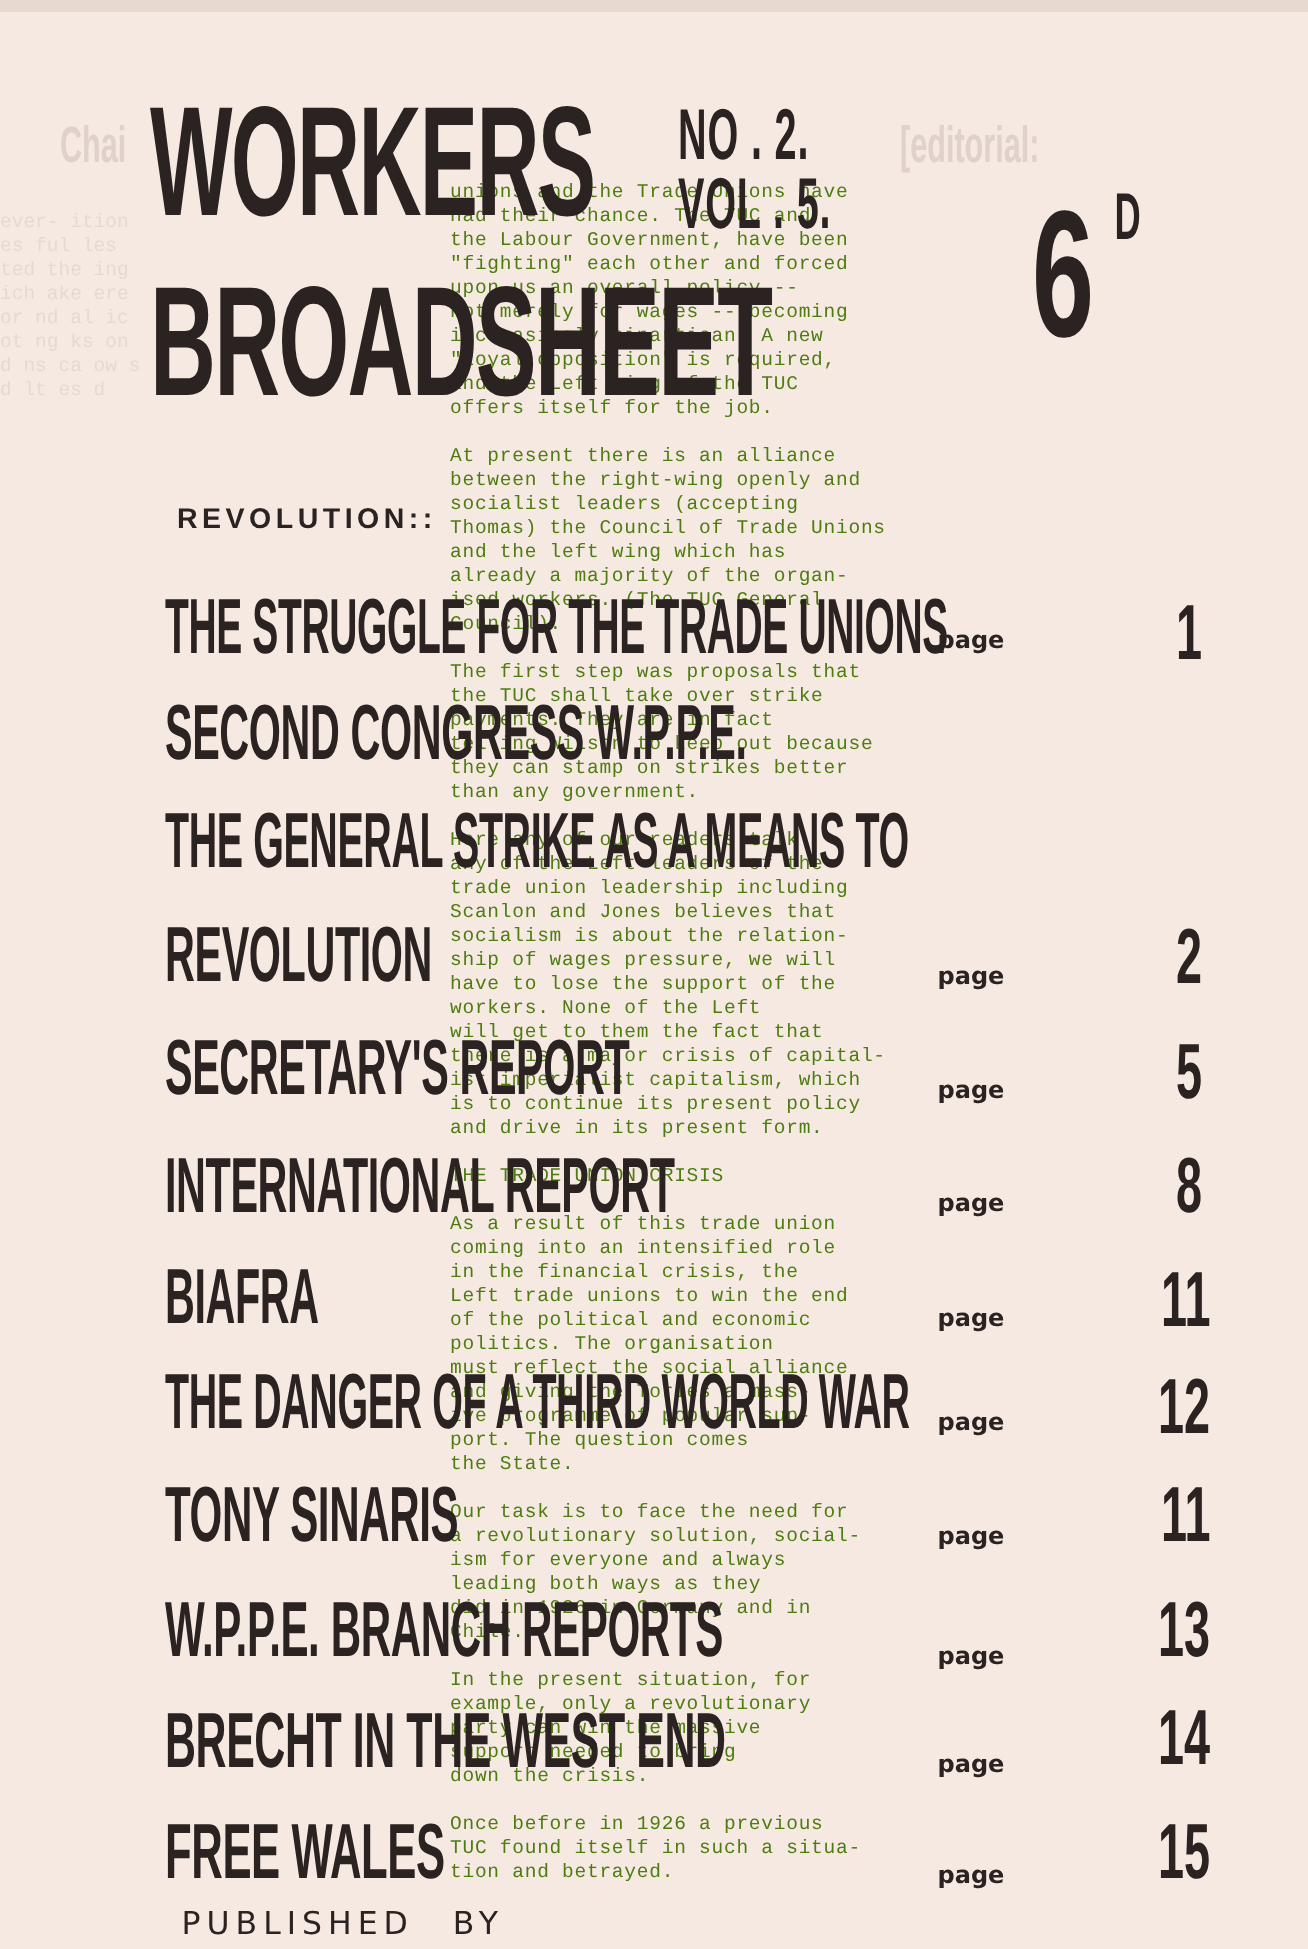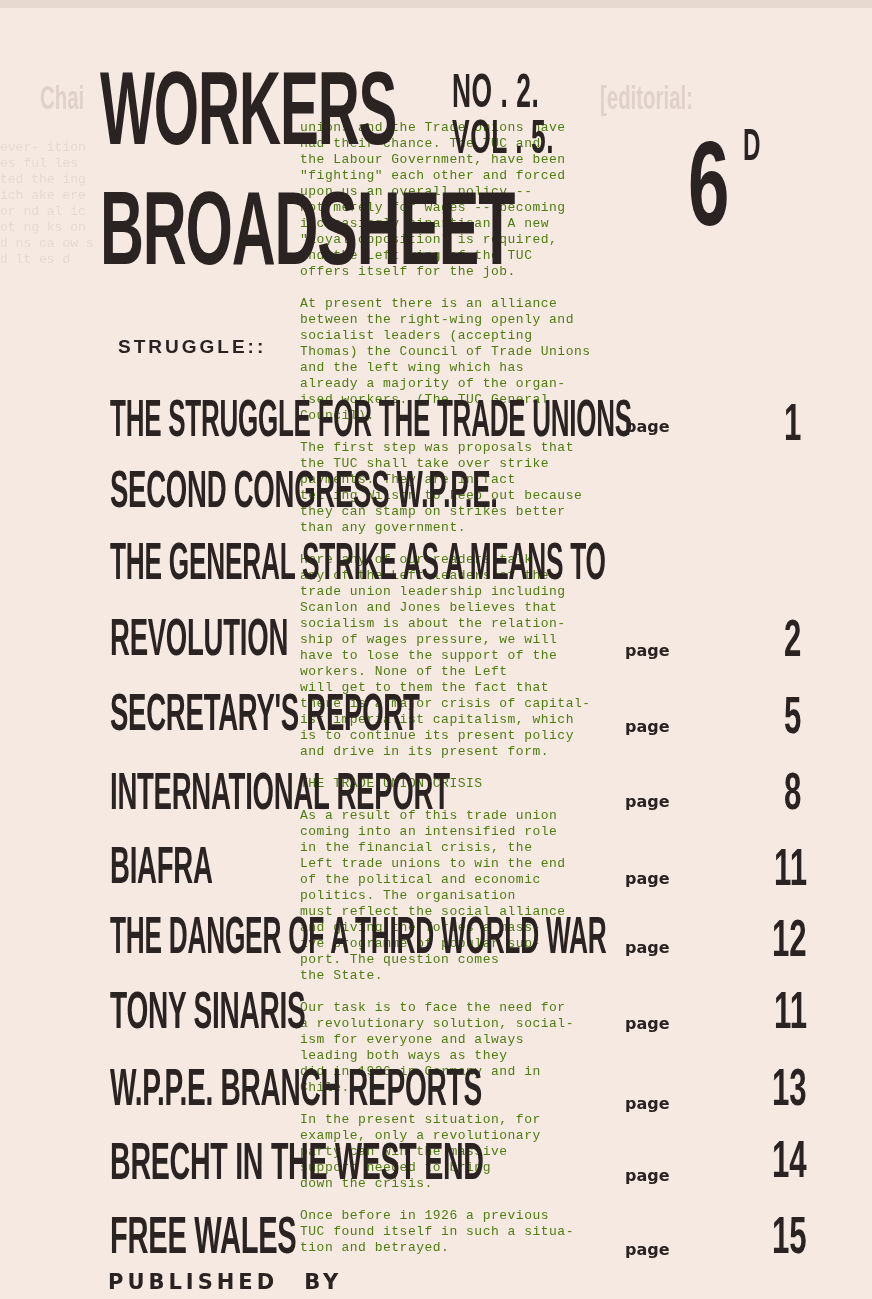--- a/index.html
+++ b/index.html
@@ -31,21 +31,21 @@
   .mast-workers { position:absolute; left:100px; top:58px; font-size:104px; line-height:100px; transform:scaleX(0.56); letter-spacing:-2px; }
   .mast-broadsheet { position:absolute; left:100px; top:178px; font-size:104px; line-height:100px; transform:scaleX(0.585); letter-spacing:-2px; }
   .issue { position:absolute; left:452px; top:68px; font-size:48px; line-height:46px; transform:scaleX(0.55); letter-spacing:1px; }
   .issue div { white-space:nowrap; }
   .price { position:absolute; left:688px; top:128px; font-size:120px; line-height:110px; transform:scaleX(0.62); }
   .price-sup { position:absolute; left:743px; top:125px; font-size:44px; line-height:40px; transform:scaleX(0.55); }
   .featuring { position:absolute; left:118px; top:336px; font-size:19px; font-weight:bold; letter-spacing:3px; }
   .toc-title { position:absolute; left:110px; font-size:52px; line-height:50px; transform:scaleX(0.5); letter-spacing:-0.5px; }
   .page-label { position:absolute; left:625px; font-size:16px; font-weight:bold; font-family:"DejaVu Sans", sans-serif; }
   .page-num { position:absolute; font-size:52px; line-height:50px; transform:scaleX(0.6); }
-  .published { position:absolute; left:108px; top:1270px; font-size:21px; font-weight:bold; letter-spacing:4px; font-family:"DejaVu Sans", sans-serif; }
+  .published { position:absolute; left:121px; top:1270px; font-size:21px; font-weight:normal; letter-spacing:4px; font-family:"DejaVu Sans", sans-serif; }
   .published span { display:inline-block; margin-left:26px; }
 </style>
 </head>
 <body>
 
 <div class="page-edge"></div>
 
 <div class="ghost-head" style="left:40px;">Chai</div>
 <div class="ghost-head" style="left:600px;">[editorial:</div>
 
@@ -152,21 +152,21 @@
 
 <div class="condensed mast-workers">WORKERS</div>
 <div class="condensed issue">
   <div>NO . 2.</div>
   <div>VOL . 5.</div>
 </div>
 <div class="condensed mast-broadsheet">BROADSHEET</div>
 <div class="condensed price">6</div>
 <div class="condensed price-sup">D</div>
 
-<div class="featuring">STRUGGLE::</div>
+<div class="featuring">REVOLUTION::</div>
 
 <div>
   <div>
     <div class="condensed toc-title" style="top:393px;">THE STRUGGLE FOR THE TRADE UNIONS</div>
     <div class="page-label" style="top:417px;">page</div>
     <div class="condensed page-num" style="left:784px;top:397px;">1</div>
   </div>
   <div>
     <div class="condensed toc-title" style="top:464px;transform:scaleX(0.53);">SECOND CONGRESS W.P.P.E.</div>
   </div>

